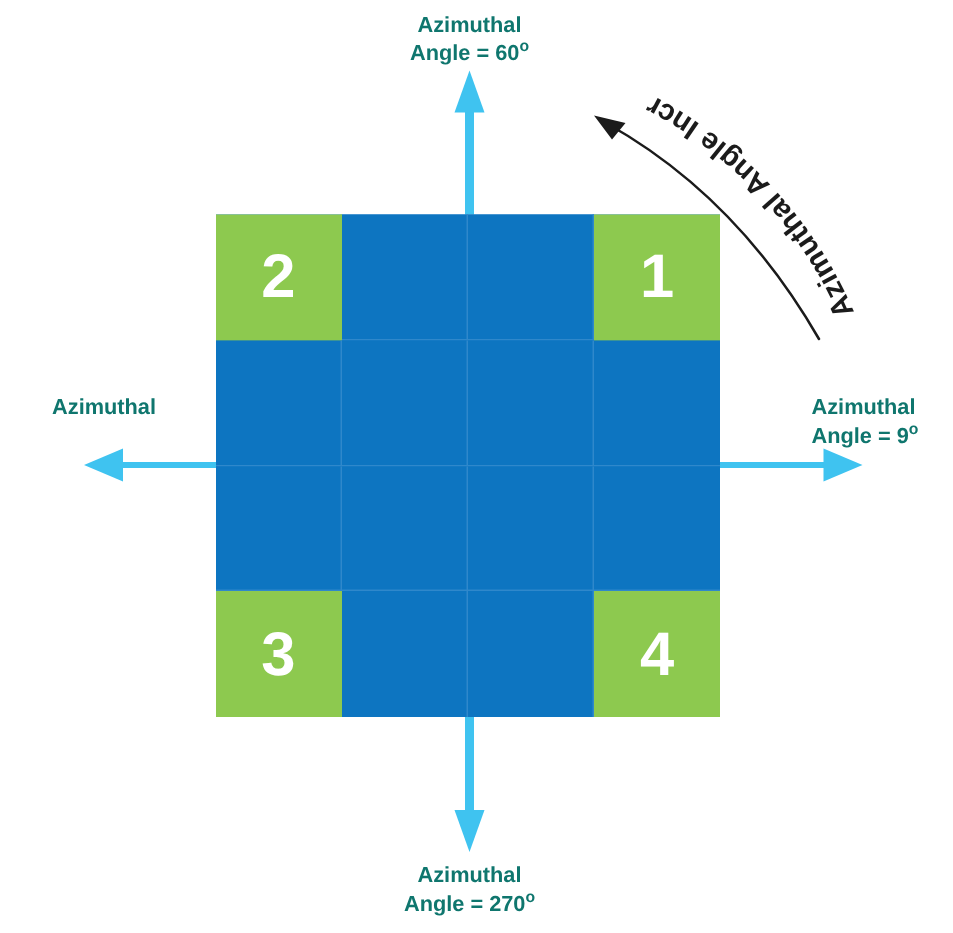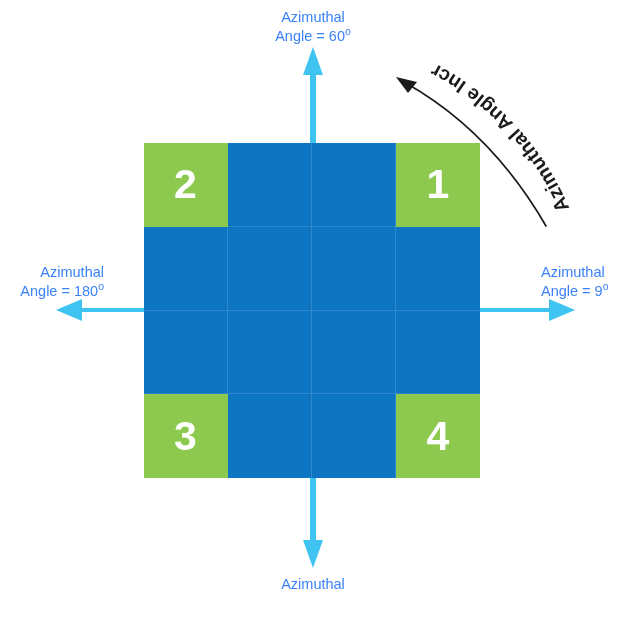--- a/index.html
+++ b/index.html
@@ -66,23 +66,23 @@
     position: absolute;
     left: 0; top: 0;
     width: 635px;
     height: 622px;
     pointer-events: none;
   }
 
   
   .axis-label {
     position: absolute;
-    color: #3b82f6;
+    color: #0f766e;
     font-size: 14.5px;
-    font-weight: normal;
+    font-weight: bold;
     line-height: 1.33;
     white-space: nowrap;
     user-select: none;
   }
   .axis-label .sup {
     font-size: 10.5px;
     vertical-align: super;
     line-height: 0;
   }
 
@@ -189,25 +189,25 @@
     </div>
   </div>
 
   <div class="axis-label" id="label-90">
     <div>Azimuthal</div>
     <div><span>Angle = 60</span><span class="sup">o</span></div>
   </div>
 
   <div class="axis-label" id="label-270">
     <div>Azimuthal</div>
+    <div><span>Angle = 270</span><span class="sup">o</span></div>
   </div>
 
   <div class="axis-label" id="label-180">
     <div>Azimuthal</div>
-    <div><span>Angle = 180</span><span class="sup">o</span></div>
   </div>
 
   <div class="axis-label" id="label-0">
     <div>Azimuthal</div>
     <div><span>Angle = 9</span><span class="sup">o</span></div>
   </div>
 
   <svg id="increase-wrap" viewBox="0 0 635 622" width="635" height="622" xmlns="http://www.w3.org/2000/svg">
     <defs>
 

